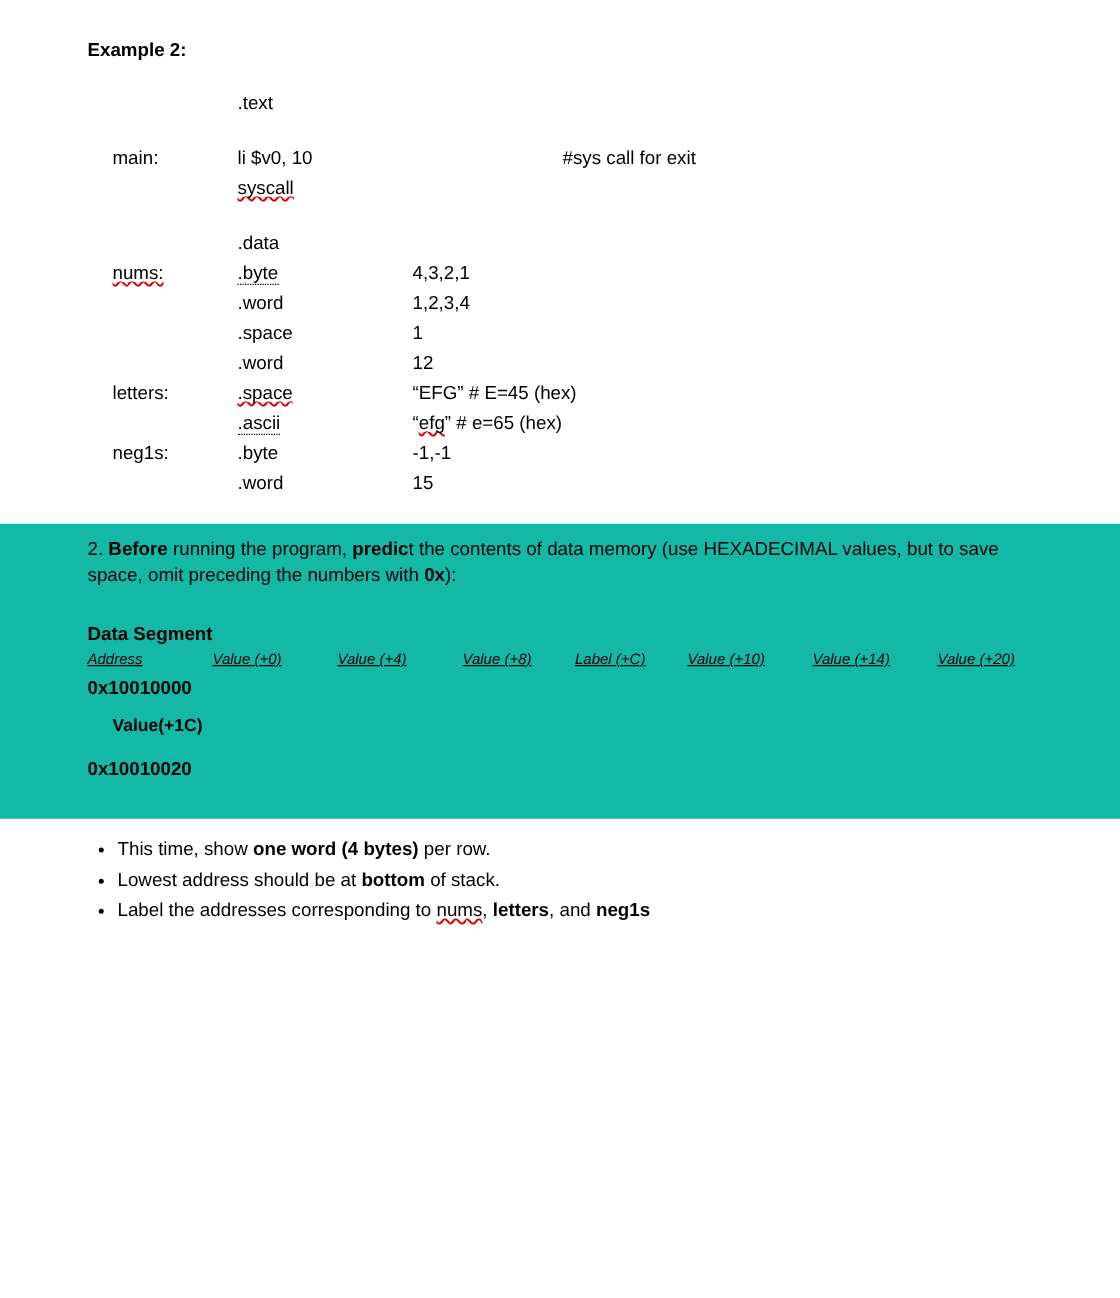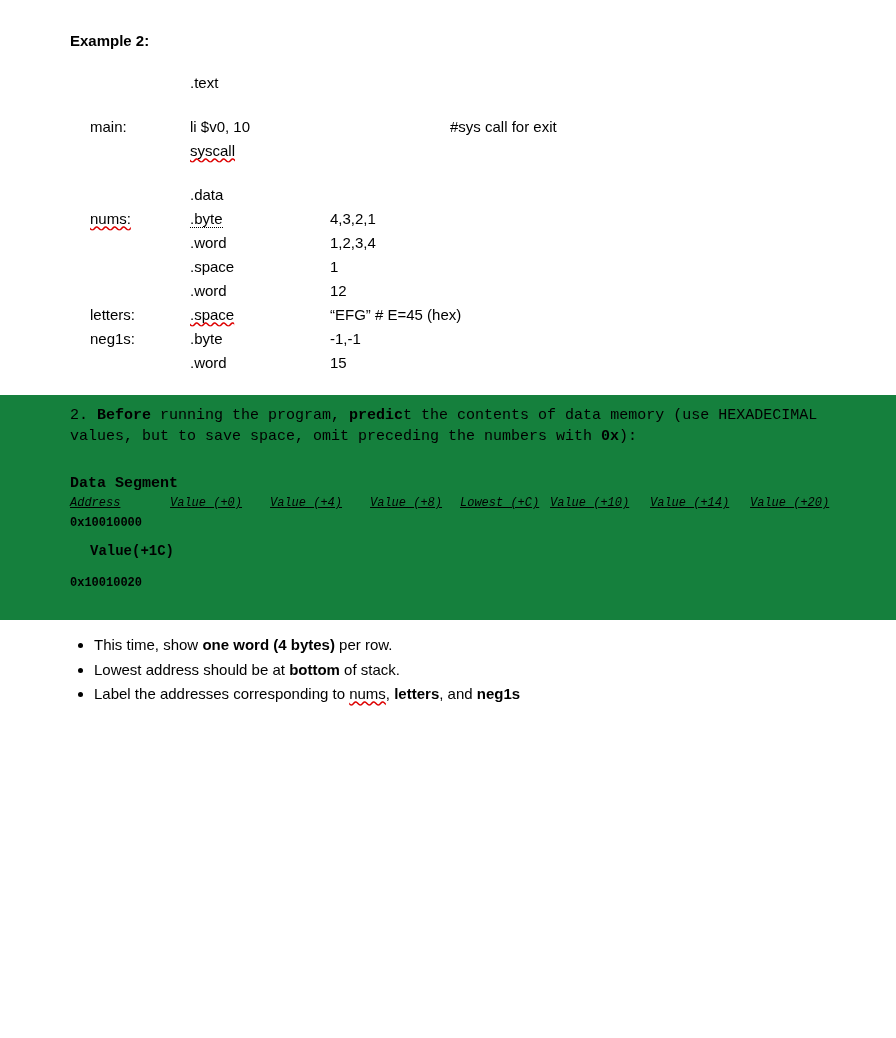--- a/index.html
+++ b/index.html
@@ -34,39 +34,38 @@
     grid-template-columns: 100px 140px 120px auto;
     column-gap: 0;
     line-height: 1.6;
     white-space: nowrap;
   }
   .code-line .col1 { }
   .code-line .col2 { }
   .code-line .col3 { }
   .code-line .col4 { }
   .gray-section {
-    background: #15803d;
+    background: #14b8a6;
     padding: 10px 0 20px 0;
     margin: 8px -70px 8px -70px;
-    font-family: Liberation Mono, monospace;
   }
   .gray-inner { padding: 0 70px; }
   .seg-title { font-weight: bold; margin: 14px 0 2px 0; }
   .seg-header {
     display: grid;
     grid-template-columns: 100px 100px 100px 90px 90px 100px 100px 90px;
     font-style: italic;
     font-size: 12px;
     text-decoration: underline;
     line-height: 1.6;
   }
   .seg-row {
     display: grid;
     grid-template-columns: 100px 100px 100px 90px 90px 100px 100px 90px;
-    font-size: 12px;
+    font-size: 15px;
     font-weight: bold;
     line-height: 1.8;
     margin-bottom: 6px;
   }
   .seg-row-ind { padding-left: 20px; font-size: 14px; font-weight: bold; margin: 8px 0 14px 0; }
   ul.bullets {
     margin: 14px 0 0 24px;
     padding: 0;
   }
   ul.bullets li { margin: 2px 0; line-height: 1.5; }
@@ -137,20 +136,26 @@
       <span class="col3">12</span>
       <span class="col4"></span>
     </div>
     <div class="code-line">
       <span class="col1"><span class="underline">letters:</span></span>
       <span class="col2"><span class="redwavy">.space</span></span>
       <span class="col3"> “EFG”   # E=45 (hex)</span>
       <span class="col4"></span>
     </div>
     <div class="code-line">
+      <span class="col1"></span>
+      <span class="col2"><span class="dotted-under">.ascii</span></span>
+      <span class="col3"><span>  “</span><span class="redwavy">efg</span><span>”   # e=65 (hex)</span></span>
+      <span class="col4"></span>
+    </div>
+    <div class="code-line">
       <span class="col1">neg1s:</span>
       <span class="col2">.byte</span>
       <span class="col3">  -1,-1</span>
       <span class="col4"></span>
     </div>
     <div class="code-line">
       <span class="col1"></span>
       <span class="col2">.word</span>
       <span class="col3">15</span>
       <span class="col4"></span>
@@ -165,21 +170,21 @@
 
       <div class="spacer-sm"></div>
 
       <div class="seg-title">Data Segment</div>
 
       <div class="seg-header">
         <span>Address</span>
         <span>Value (+0)</span>
         <span>Value (+4)</span>
         <span>Value (+8)</span>
-        <span>Lowest (+C)</span>
+        <span>Label (+C)</span>
         <span>Value (+10)</span>
         <span>Value (+14)</span>
         <span>Value (+20)</span>
       </div>
 
       <div class="seg-row">
         <span>0x10010000</span>
         <span></span>
           <span></span>
           <span></span>

